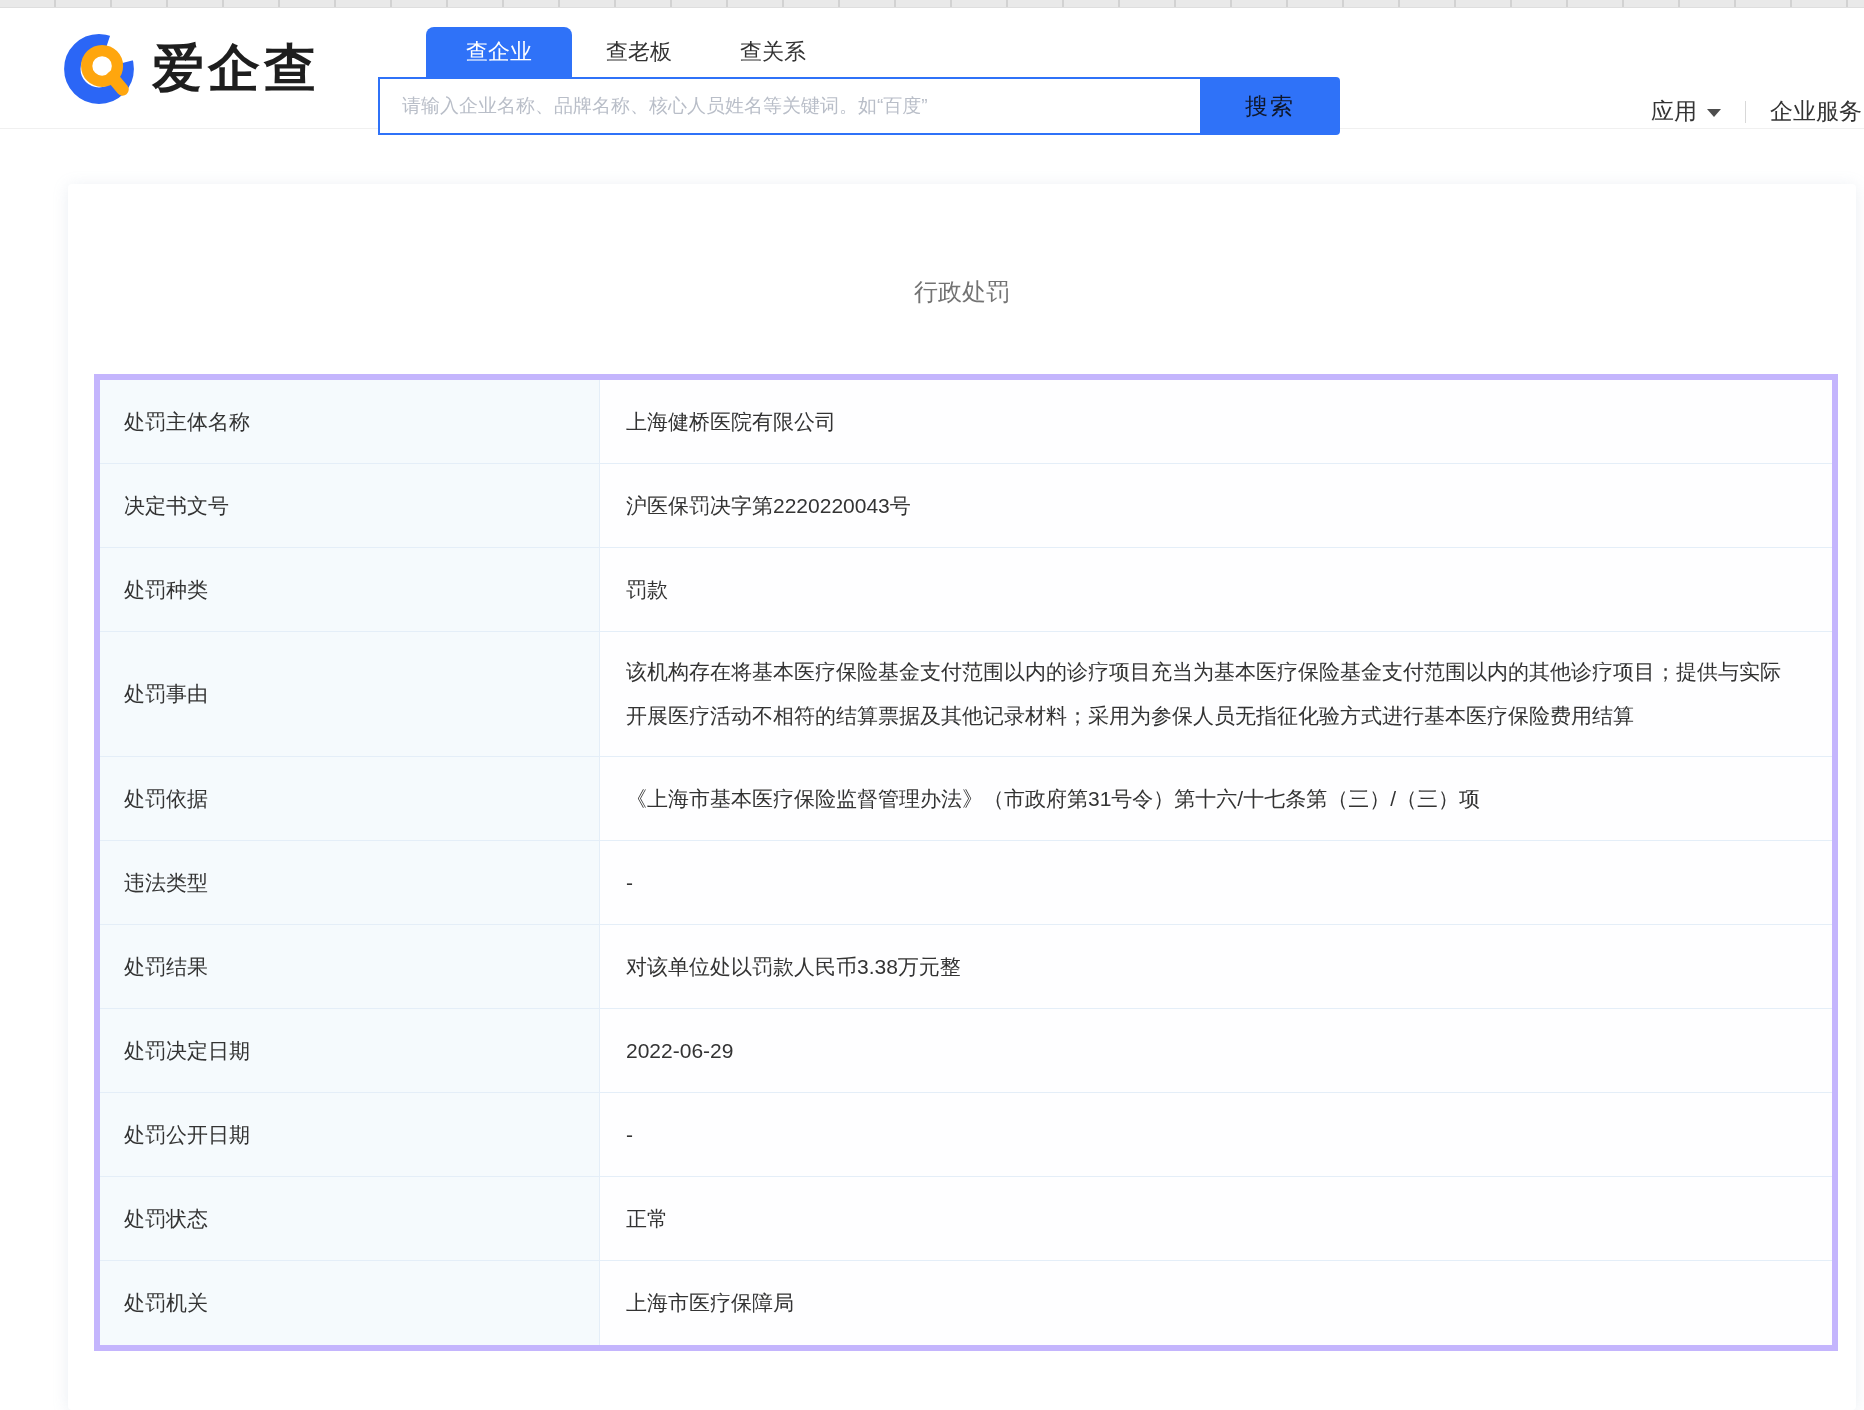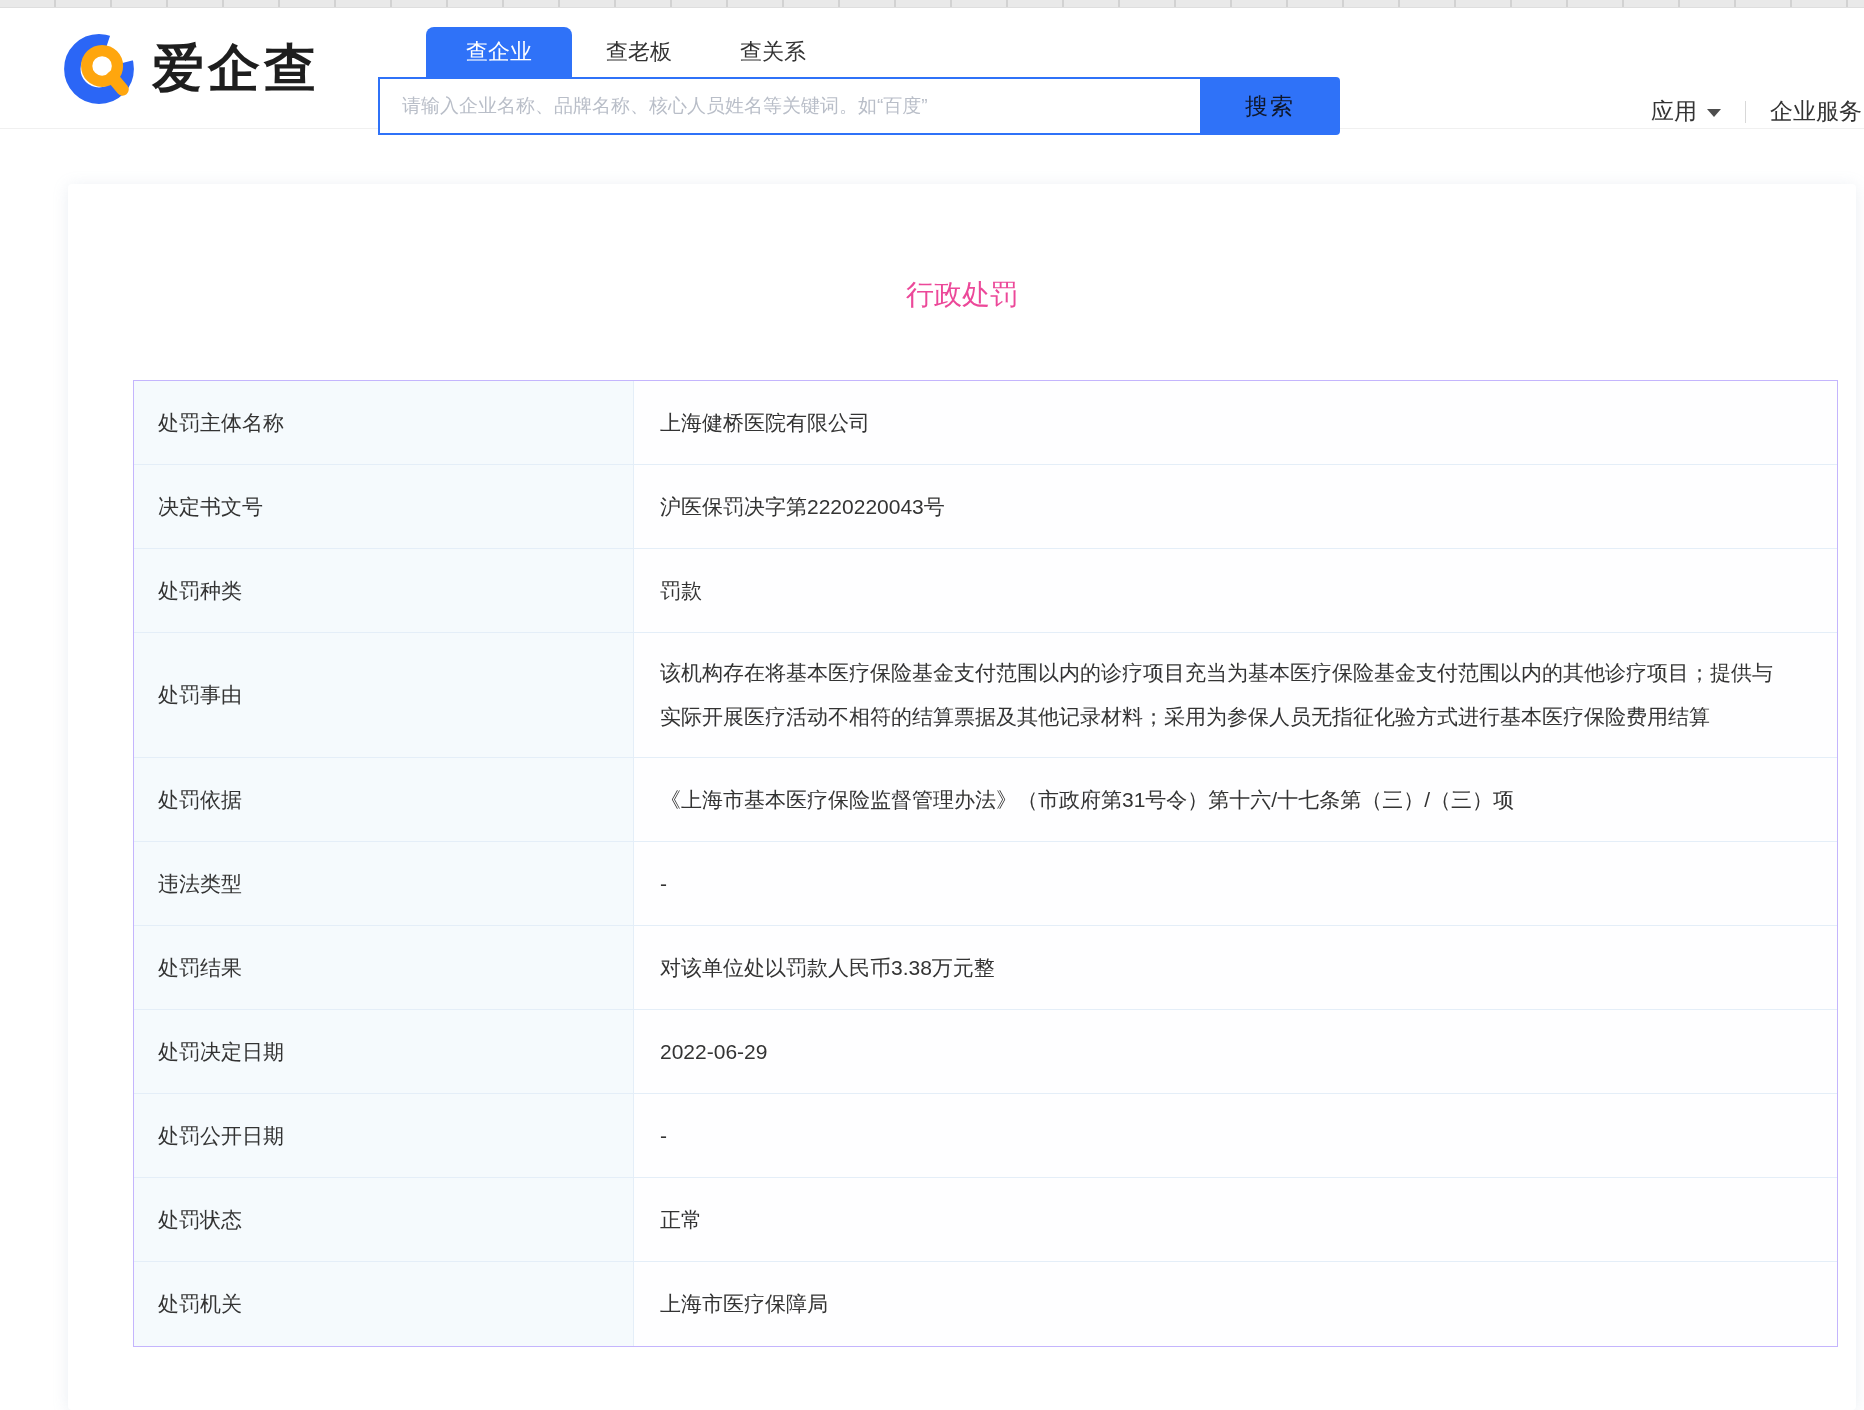--- a/index.html
+++ b/index.html
@@ -30,23 +30,23 @@
 
   .top-nav { position:absolute; right:2px; top:88px; display:flex; align-items:center; font-size:23px; color:#333; }
   .nav-item { cursor:pointer; display:flex; align-items:center; }
   .caret { width:0; height:0; border-left:7px solid transparent; border-right:7px solid transparent;
     border-top:8px solid #4d4d4d; margin-left:10px; margin-top:3px; }
   .nav-divider { width:1px; height:22px; background:#d8d8d8; margin:0 24px; }
 
   
   .card { position:absolute; left:68px; top:184px; width:1788px; height:1226px;
     background:#fff; border-radius:4px; box-shadow:0 2px 16px rgba(140,160,190,.18); }
-  .card-title { text-align:center; font-size:28px; font-weight:500; color:#ec4899; padding-top:92px; }
+  .card-title { text-align:center; font-size:24px; font-weight:500; color:#737373; padding-top:92px; }
 
-  .detail-table { margin:66px 18px 0 65px; border:1px solid #c4b5fd; }
+  .detail-table { margin:66px 18px 0 26px; border:6px solid #c4b5fd; }
   .row { display:flex; border-bottom:1px solid #e4eef8; min-height:84px; }
   .row:last-child { border-bottom:none;justify-content:space-between; }
   .cell-label { width:500px; flex:0 0 500px; background:#f5fafd; border-right:1px solid #e4eef8;
     display:flex; align-items:center; padding:18px 24px; font-size:21px; color:#333; }
   .cell-value { flex:1; background:#fefeff; display:flex; align-items:center;
     padding:18px 50px 18px 26px; font-size:21px; color:#333; line-height:44px; }
 </style>
 </head>
 <body>
 

